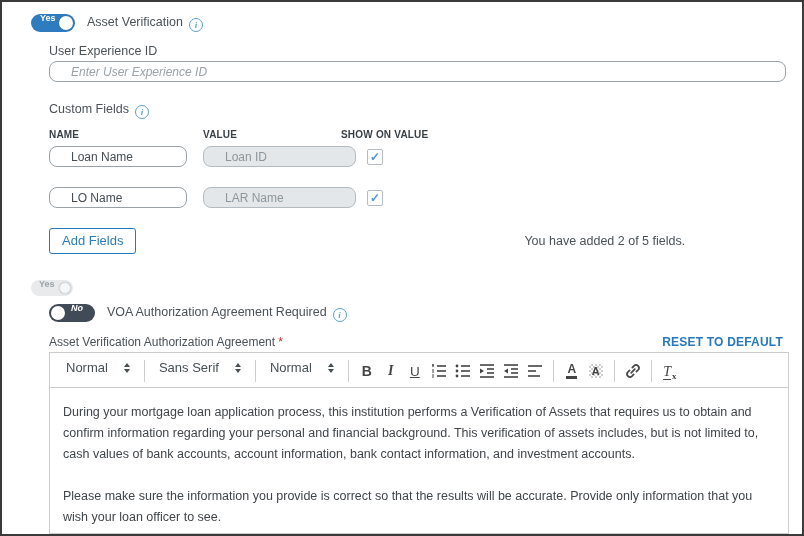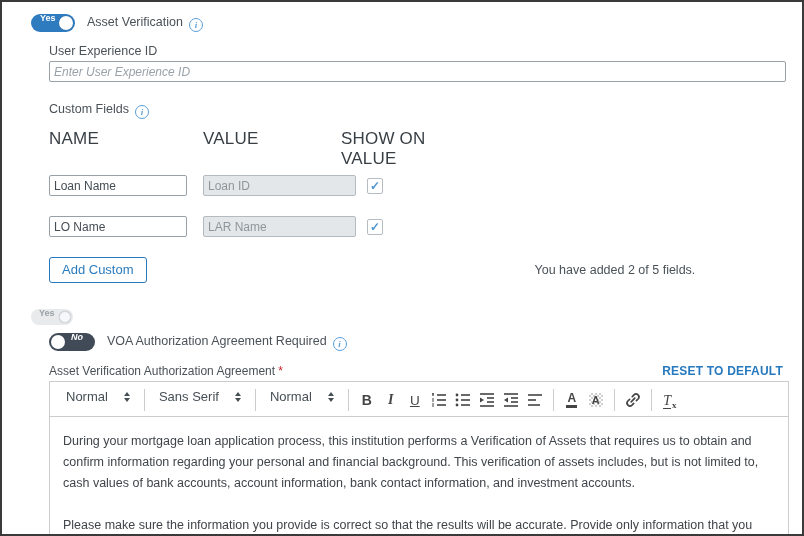--- a/index.html
+++ b/index.html
@@ -23,29 +23,29 @@
   .toggle.dark-off .knob { left:2px; }
   .toggle.dark-off .t-label { color:#fff; margin-left:22px;font-style:italic; }
 
   .field-label { font-size:12.5px; color:#4a5258; }
   .info-icon { display:inline-flex; align-items:center; justify-content:center; width:14px; height:14px; border:1px solid #5b9fd8; border-radius:50%; color:#5b9fd8; font-size:9px; font-family:"Liberation Serif",serif; font-style:italic; font-weight:bold; margin-left:6px; vertical-align:-2px; cursor:pointer; }
 
   .indent { margin-left:18px; }
 
   
   .ux-label { margin-top:12px; }
-  input.text { height:21px; border:1px solid #99a1a8; border-radius:2px; font-family:"Liberation Sans",sans-serif; font-size:12px; color:#454d54; padding:0 4px; background:#fff; }
+  input.text { height:21px; border:1px solid #99a1a8; border-radius:8px; font-family:"Liberation Sans",sans-serif; font-size:12px; color:#454d54; padding:0 21px; background:#fff; }
   input.text::placeholder { font-style:italic; color:#9aa2a9; }
   .ux-input { width:737px; margin-top:3px; display:block; }
   input.text:disabled, input.text.disabled { background:#e3e7e9; border-color:#b3bac0; color:#8e969c; }
 
   
   .cf-label { margin-top:20px; }
   .cf-grid { display:grid; grid-template-columns:154px 138px 120px; margin-top:4px; }
-  .cf-head { font-size:17px; font-weight:normal; color:#383f45; letter-spacing:.2px; padding-top:6px; }
+  .cf-head { font-size:10px; font-weight:bold; color:#383f45; letter-spacing:.2px; padding-top:6px; }
   .cf-row { margin-top:6px; align-items:center; }
   .cf-row.second { margin-top:20px; }
   .cf-grid input.text { width:138px; }
   .cf-grid input.text.val { width:153px; }
   .checkbox { width:16px; height:16px; border:1px solid #b6bcc2; border-radius:2px; background:#fff; display:flex; align-items:center; justify-content:center; margin-left:26px; cursor:pointer; }
   .checkbox .mark { display:none; color:#4b94d4; font-size:12px; font-weight:bold; line-height:1; }
   .checkbox.checked .mark { display:block; }
 
   .add-row { display:flex; align-items:center; margin-top:20px; }
   .btn-outline { border:1px solid #2679be; background:#fff; color:#2b7cbe; font-family:"Liberation Sans",sans-serif; font-size:13px; padding:4px 12px 5px; border-radius:3px; cursor:pointer; }
@@ -128,21 +128,21 @@
         <div><input class="text" type="text" value="LO Name" style=""></div>
         <div><input class="text val disabled" type="text" disabled="" value="LAR Name" style=""></div>
         <div>
             <span class="checkbox checked">
               <span class="mark">✓</span>
             </span>
           </div>
       </div>
 
       <div class="add-row">
-        <button class="btn-outline">Add Custom</button>
+        <button class="btn-outline">Add Fields</button>
         <span class="count-text">You have added 2 of 5 fields.</span>
       </div>
     </div>
 
     <div class="toggle-row auth-row">
       <span class="toggle grey-on">
         <span class="t-label">Yes</span>
         <span class="knob"></span>
       </span>
     </div>

